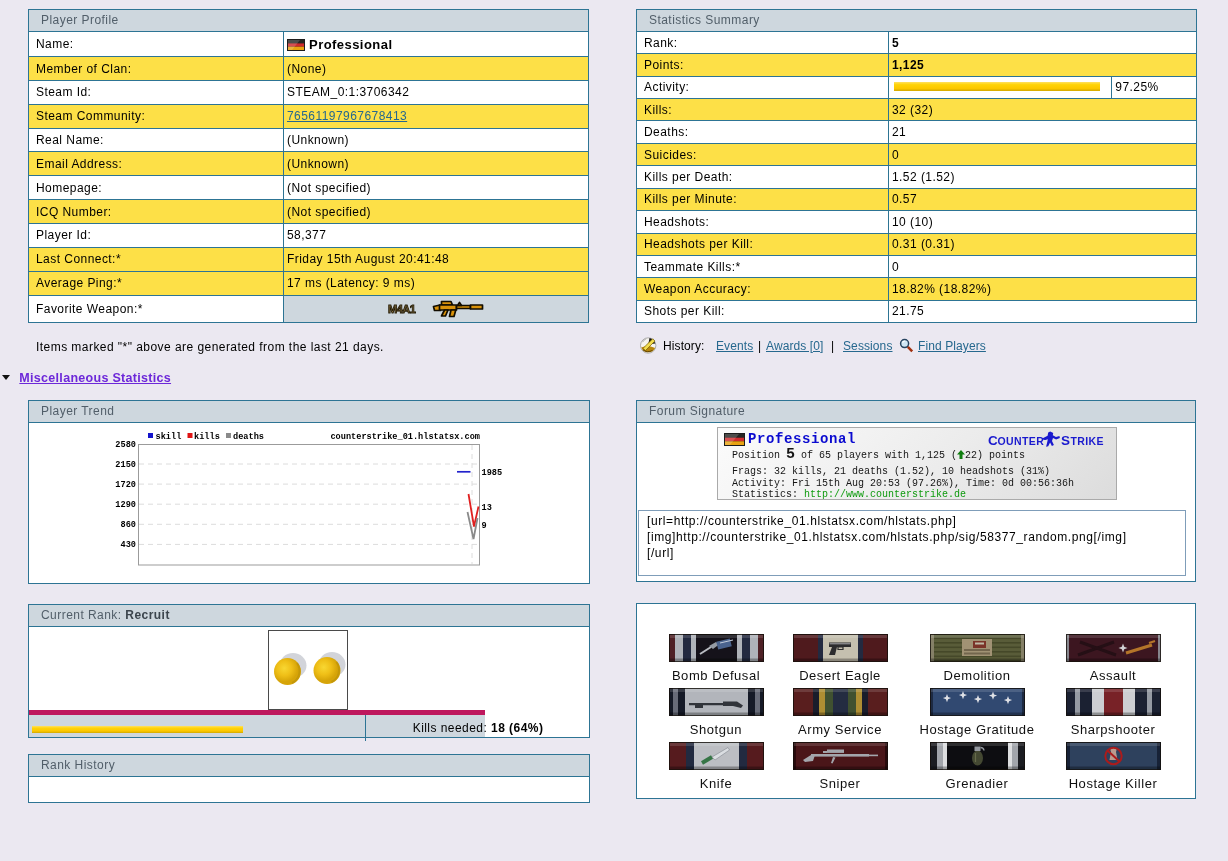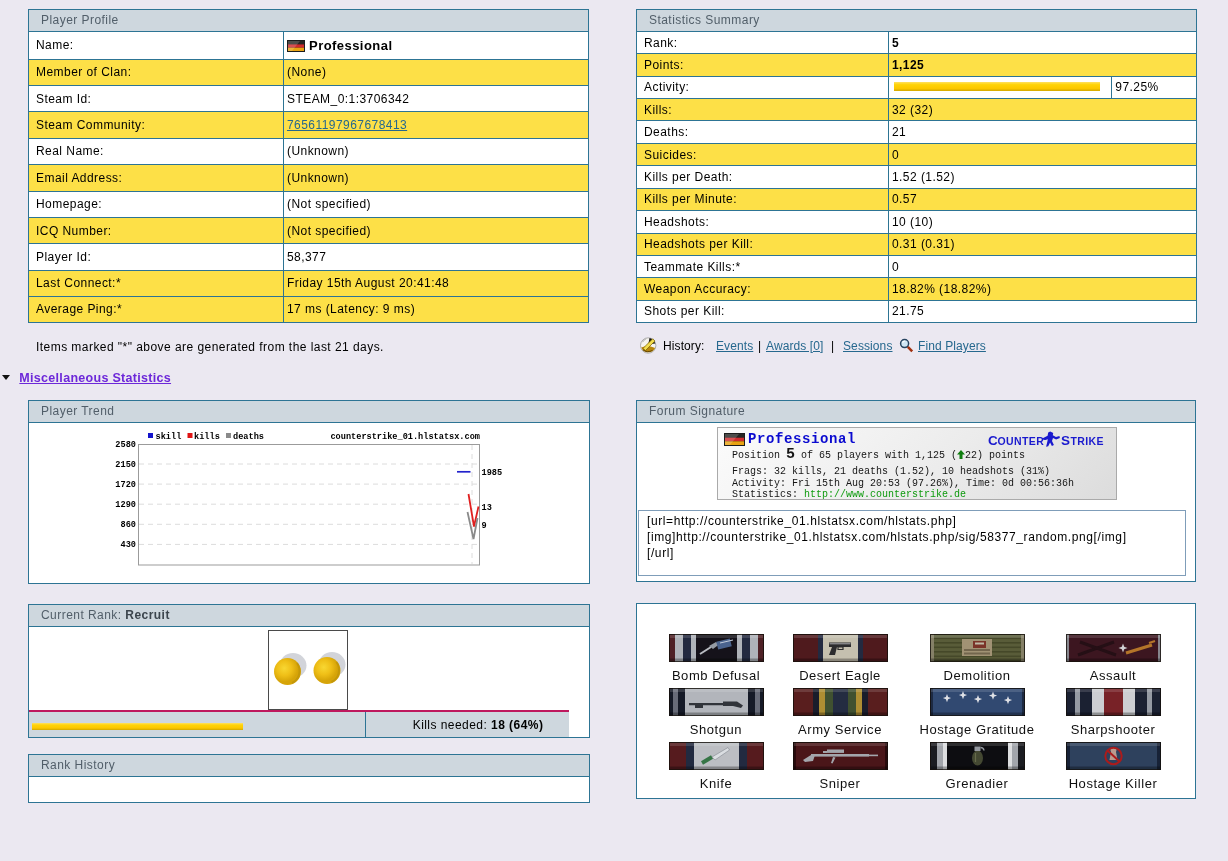--- a/index.html
+++ b/index.html
@@ -72,20 +72,37 @@
             <td class="l">Player Id:</td>
             <td>58,377</td>
           </tr>
 <tr class="g">
             <td class="l">Last Connect:*</td>
             <td>Friday 15th August 20:41:48</td>
           </tr>
 <tr class="g">
             <td class="l">Average Ping:*</td>
             <td>17 ms (Latency: 9 ms)</td>
+          </tr>
+<tr>
+            <td class="l" style="background:#fff">Favorite Weapon:*</td>
+            <td class="fw" style="height:27px;text-align:center;padding:0" id="favwep"><svg width="30" height="13" viewBox="0 0 30 13" style="vertical-align:-2px">
+                <text x="1" y="11" font-family="Liberation Sans,sans-serif" font-size="11" font-weight="bold" fill="#8a7340" stroke="#241c08" stroke-width="0.9" letter-spacing="-0.5">M4A1</text>
+              </svg><svg width="53" height="22" viewBox="0 0 53 22" style="vertical-align:-7px;margin-left:15px">
+                <g stroke="#120d00" stroke-width="1.7" fill="#d9920a" stroke-linejoin="round">
+                  <path d="M1.5 8.5 L8 7 L8.5 12.5 L2.5 12.5 Z"></path>
+                  <path d="M9.5 3.5 h9.5 l1.5 3.5 h-11 z"></path>
+                  <rect x="7.5" y="7" width="17" height="5"></rect>
+                  <path d="M12.5 12 l-3 6 h4 l2.5-6 z"></path>
+                  <path d="M19 12 l-1.5 6.5 h4.5 l1.8-6.5 z"></path>
+                  <rect x="24.5" y="7.5" width="14" height="3"></rect>
+                  <path d="M27.5 4.5 l2 3 h-4 z"></path>
+                  <rect x="38.5" y="7" width="12" height="4"></rect>
+                </g>
+              </svg></td>
           </tr>
 </tbody>
       </table>
 </div>
 
 <div class="panel" style="left:636px;top:9px;width:561px">
 <div class="ph">Statistics Summary</div>
 <table class="t" style="height:290px">
 <colgroup>
           <col style="width:251px">
@@ -228,21 +245,21 @@
               <stop offset="100%" stop-color="#d6a408"></stop>
             </radialGradient>
           </defs>
           <ellipse cx="24" cy="34.5" rx="13.5" ry="12.5" fill="#b6bac4" opacity=".62"></ellipse>
           <ellipse cx="63" cy="33.5" rx="13.5" ry="12.5" fill="#b6bac4" opacity=".62"></ellipse>
           <circle cx="18.5" cy="40.5" r="13.5" fill="url(#gold1)"></circle>
           <circle cx="58" cy="39.5" r="13.5" fill="url(#gold1)"></circle>
           <path d="M28 32 a13.5 13.5 0 0 1 -5 20" fill="none" stroke="#b8900a" stroke-width="2" opacity=".6"></path>
           <path d="M67.5 31 a13.5 13.5 0 0 1 -5 20" fill="none" stroke="#b8900a" stroke-width="2" opacity=".6"></path>
         </svg></div>
-<div class="abs" style="left:0;top:105px;width:540px;height:27px;border-top:2px solid #be185d;background:#ced7de">
+<div class="abs" style="left:0;top:105px;width:456px;height:27px;border-top:5px solid #be185d;background:#ced7de">
   <div class="abs" style="left:0;top:0;width:337px;height:26px;border-right:1px solid #2d7494">
     <div class="abar" style="position:absolute;left:3px;top:11px;width:211px;height:7px"></div>
   </div>
   <div class="abs" style="left:338px;top:0;width:222px;height:26px;text-align:center;line-height:26px;letter-spacing:.45px">Kills needed: <b>18 (64%)</b></div>
 </div>
 </div>
 
 <div class="panel" style="left:28px;top:754px;width:562px;height:49px">
 <div class="ph">Rank History</div>
 </div>

